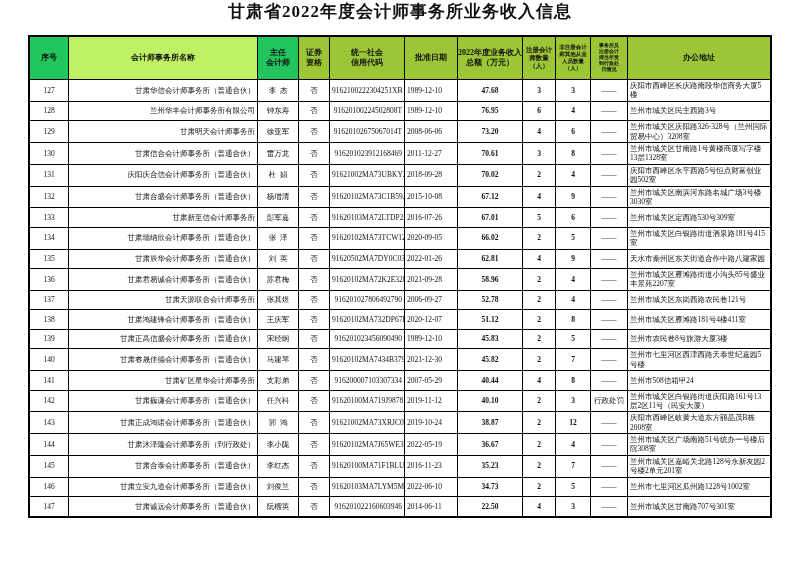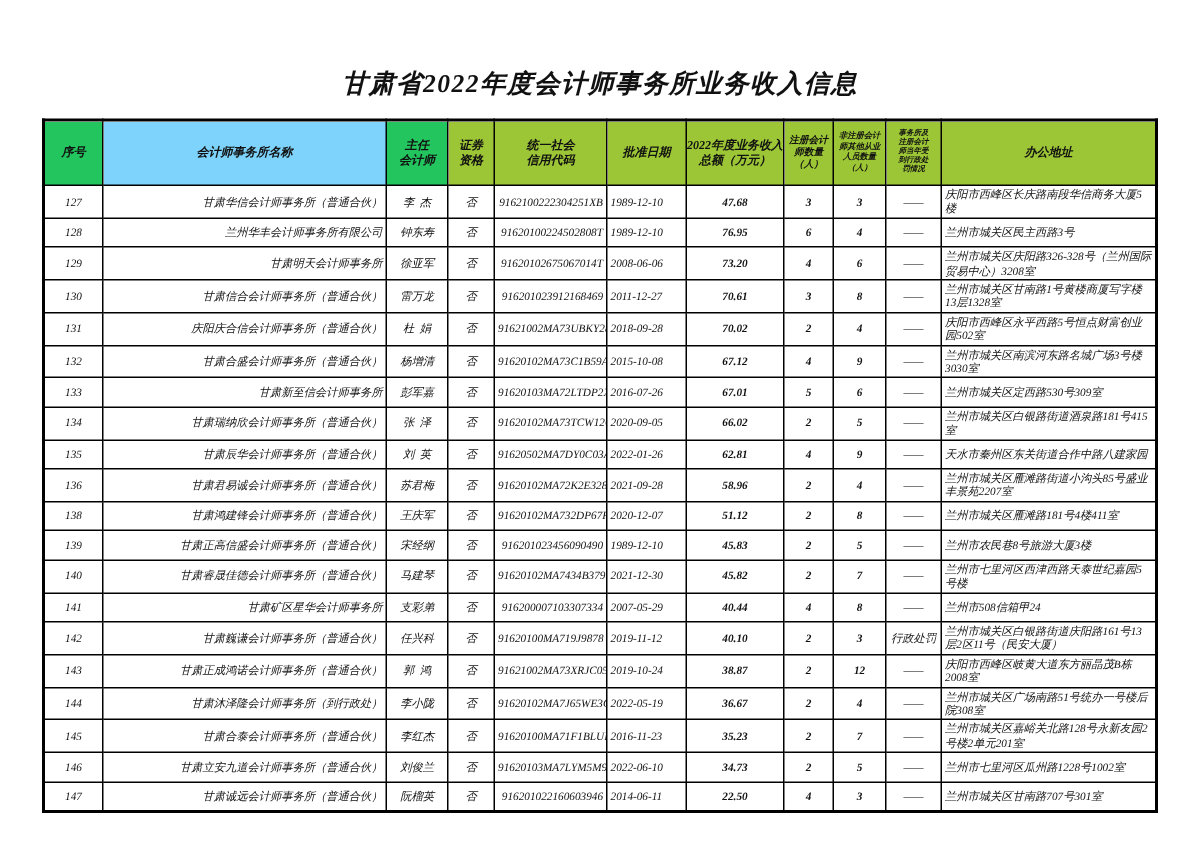--- a/index.html
+++ b/index.html
@@ -1,21 +1,21 @@
 <!DOCTYPE html>
 <html><head>
 <meta charset="utf-8">
 <style>
   html,body{margin:0;padding:0;background:#ffffff;}
   body{
     width:800px;height:566px;overflow:hidden;
     font-family:"Liberation Serif","DejaVu Serif",serif;
     color:#111;
   }
-  .page{padding-top:44px;font-style:italic;}
+  .page{}
   .doc-title{
     text-align:center;
     font-size:17px;
     font-weight:bold;
     letter-spacing:1px;
     margin:0 0 12px 0;
   }
   table.revenue{
     width:730px;
     margin:0 auto;
@@ -70,21 +70,21 @@
 </style>
 </head>
 <body>
 
 <div class="page">
   <h1 class="doc-title">甘肃省2022年度会计师事务所业务收入信息</h1>
   <table class="revenue">
     <thead>
       <tr>
           <th style="background: #22c55e;">序号</th>
-          <th style="background: #7dd3fc;">会计师事务所名称</th>
+          <th style="background: #bef264;">会计师事务所名称</th>
           <th style="background: #22c55e;">主任
 会计师</th>
           <th style="background: rgb(156, 198, 54);">证券
 资格</th>
           <th style="background: rgb(156, 198, 54);">统一社会
 信用代码</th>
           <th style="background: rgb(156, 198, 54);">批准日期</th>
           <th style="background: rgb(156, 198, 54);">2022年度业务收入
 总额（万元）</th>
           <th style="background: rgb(156, 198, 54);">注册会计
@@ -227,20 +227,33 @@
           <td class="col-securities">否</td>
           <td class="col-credit_code">91620102MA72K2E328</td>
           <td class="col-approval_date">2021-09-28</td>
           <td class="col-revenue">58.96</td>
           <td class="col-cpa_count">2</td>
           <td class="col-other_staff">4</td>
           <td class="col-penalty">——</td>
           <td class="col-address">兰州市城关区雁滩路街道小沟头85号盛业丰景苑2207室</td>
         </tr>
         <tr>
+          <td class="col-index">137</td>
+          <td class="col-name">甘肃天源联合会计师事务所</td>
+          <td class="col-chief">张其煜</td>
+          <td class="col-securities">否</td>
+          <td class="col-credit_code">916201027806492790</td>
+          <td class="col-approval_date">2006-09-27</td>
+          <td class="col-revenue">52.78</td>
+          <td class="col-cpa_count">2</td>
+          <td class="col-other_staff">4</td>
+          <td class="col-penalty">——</td>
+          <td class="col-address">兰州市城关区东岗西路农民巷121号</td>
+        </tr>
+        <tr>
           <td class="col-index">138</td>
           <td class="col-name">甘肃鸿建锋会计师事务所（普通合伙）</td>
           <td class="col-chief">王庆军</td>
           <td class="col-securities">否</td>
           <td class="col-credit_code">91620102MA732DP67R</td>
           <td class="col-approval_date">2020-12-07</td>
           <td class="col-revenue">51.12</td>
           <td class="col-cpa_count">2</td>
           <td class="col-other_staff">8</td>
           <td class="col-penalty">——</td>

